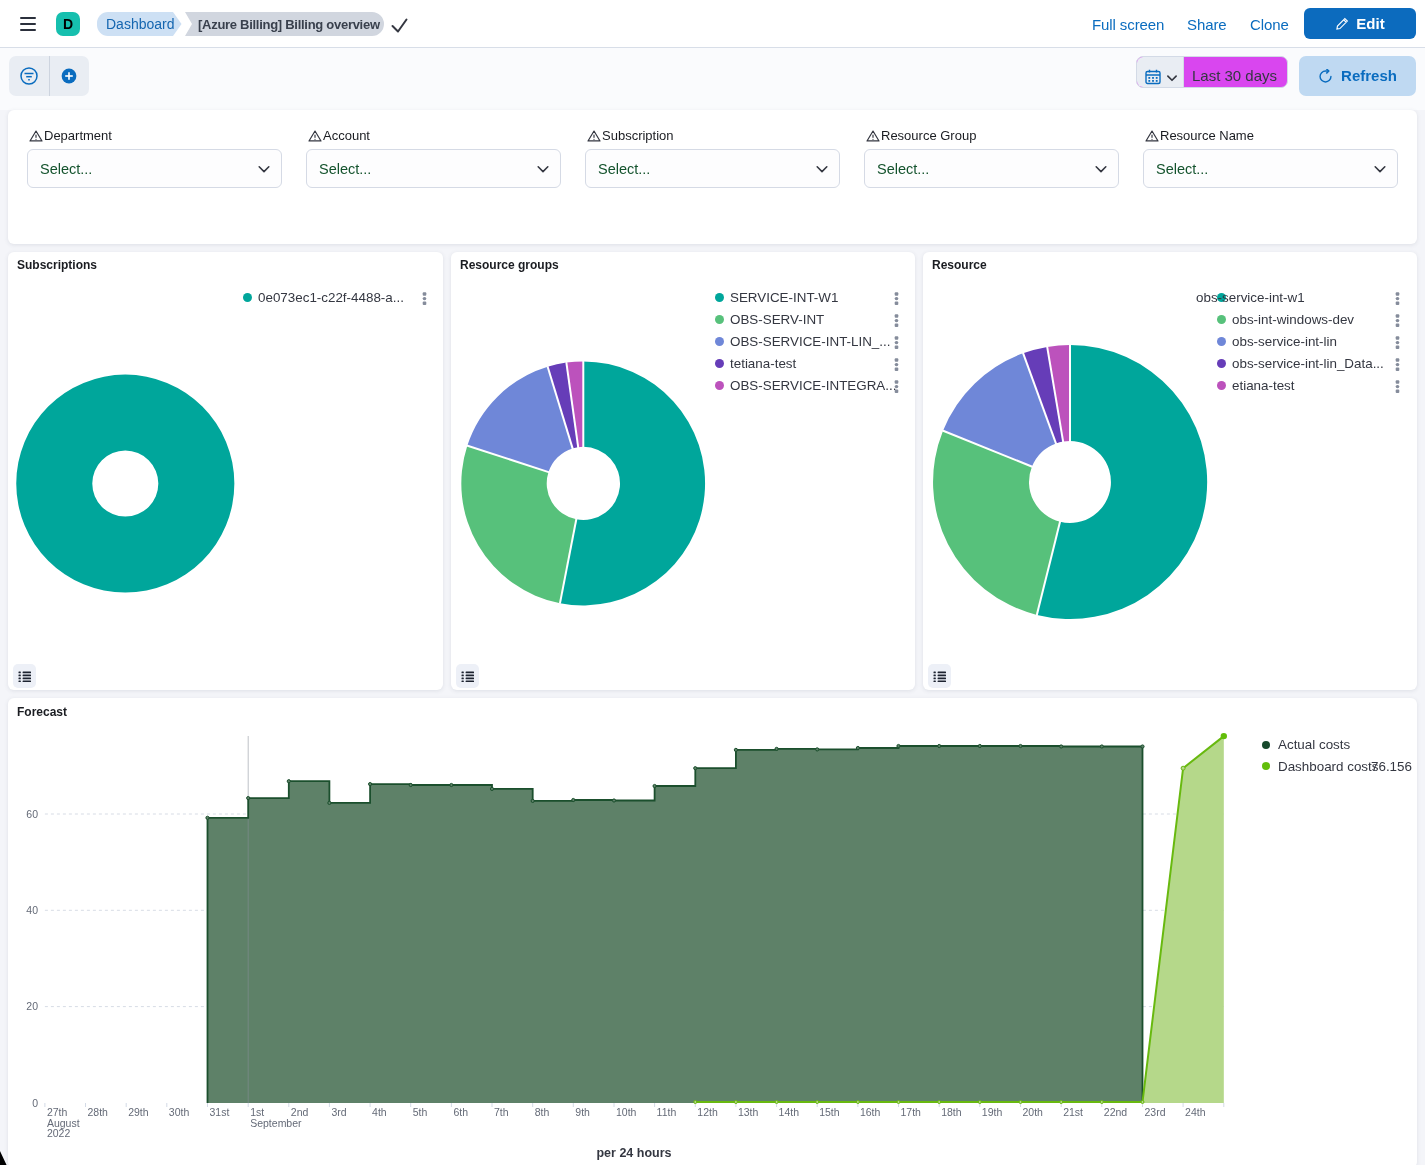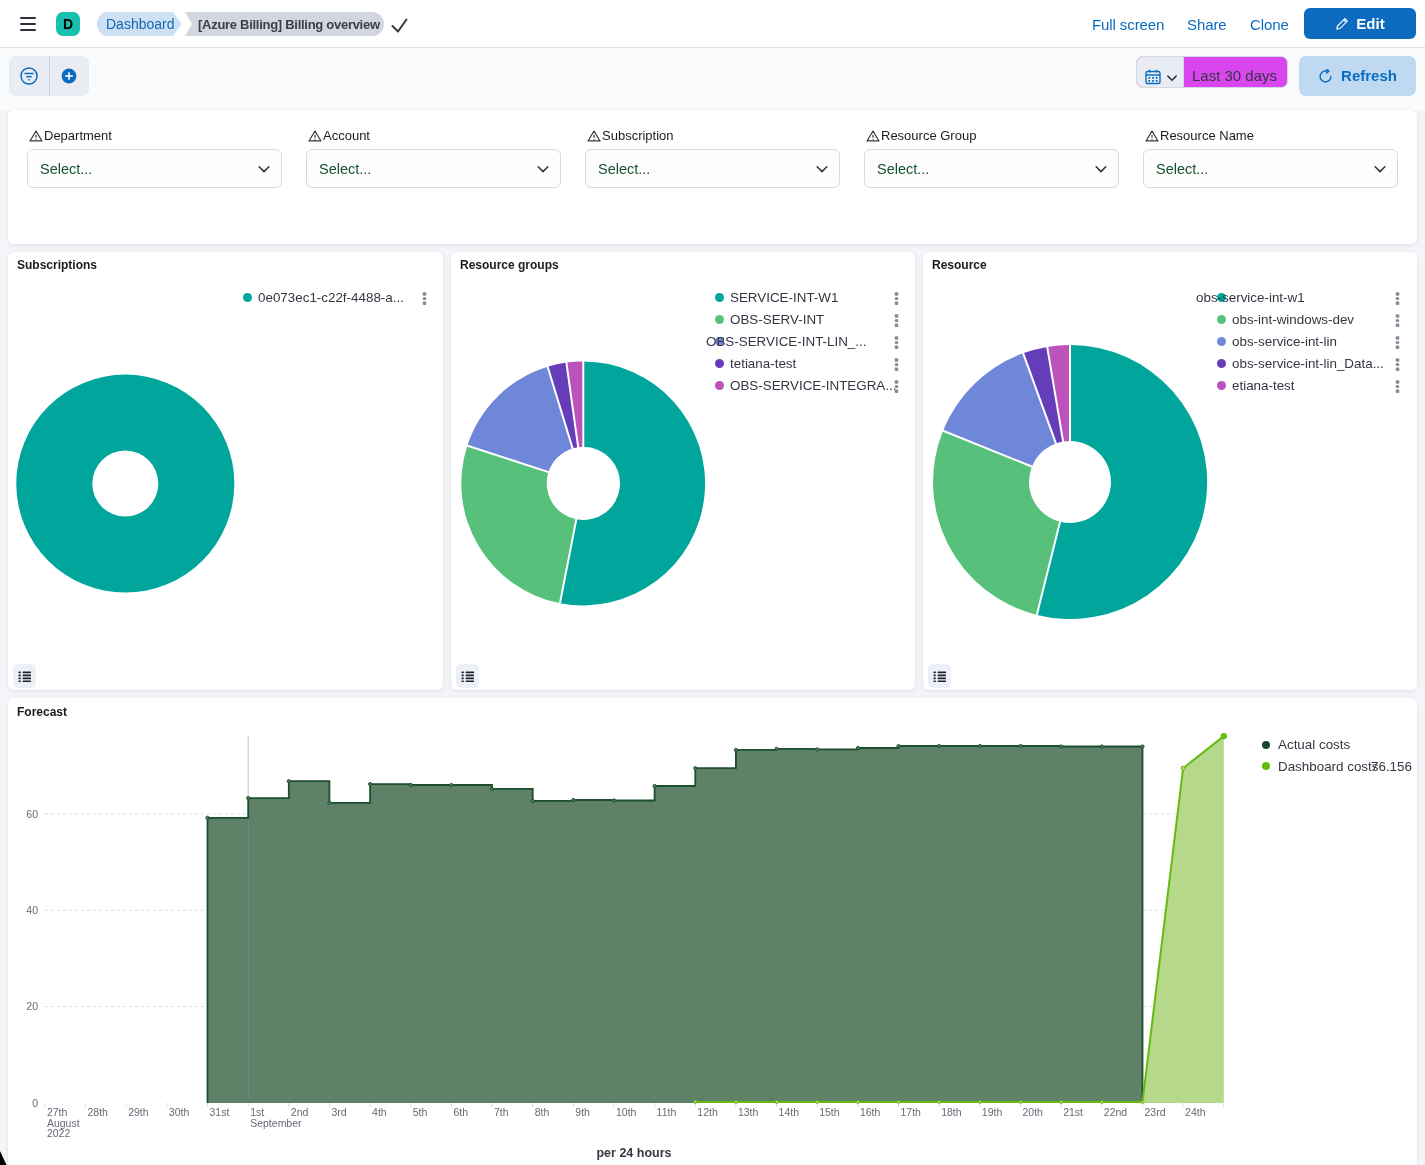--- a/index.html
+++ b/index.html
@@ -231,21 +231,21 @@
     <span class="ldot" style="left:715px;background:#57C17B"></span>
     <span class="ltext" style="left:730px">OBS-SERV-INT</span>
     <span class="licon" style="left:894px"><svg width="5" height="13" viewBox="0 0 5 13">
         <rect x="0.7" y="0.3" width="3.6" height="3.4" rx="1" fill="#858C9B"></rect>
         <rect x="0.7" y="4.9" width="3.6" height="3.4" rx="1.7" fill="#858C9B"></rect>
         <rect x="0.7" y="9.5" width="3.6" height="3.4" rx="1" fill="#858C9B"></rect>
       </svg></span>
   </div>
 <div class="lrow" style="top:333.7px">
     <span class="ldot" style="left:715px;background:#6F87D8"></span>
-    <span class="ltext" style="left:706px">OBS-SERVICE-INT-LIN_...</span>
+    <span class="ltext" style="left:730px">OBS-SERVICE-INT-LIN_...</span>
     <span class="licon" style="left:894px"><svg width="5" height="13" viewBox="0 0 5 13">
         <rect x="0.7" y="0.3" width="3.6" height="3.4" rx="1" fill="#858C9B"></rect>
         <rect x="0.7" y="4.9" width="3.6" height="3.4" rx="1.7" fill="#858C9B"></rect>
         <rect x="0.7" y="9.5" width="3.6" height="3.4" rx="1" fill="#858C9B"></rect>
       </svg></span>
   </div>
 <div class="lrow" style="top:355.8px">
     <span class="ldot" style="left:715px;background:#663DB8"></span>
     <span class="ltext" style="left:730px">tetiana-test</span>
     <span class="licon" style="left:894px"><svg width="5" height="13" viewBox="0 0 5 13">

